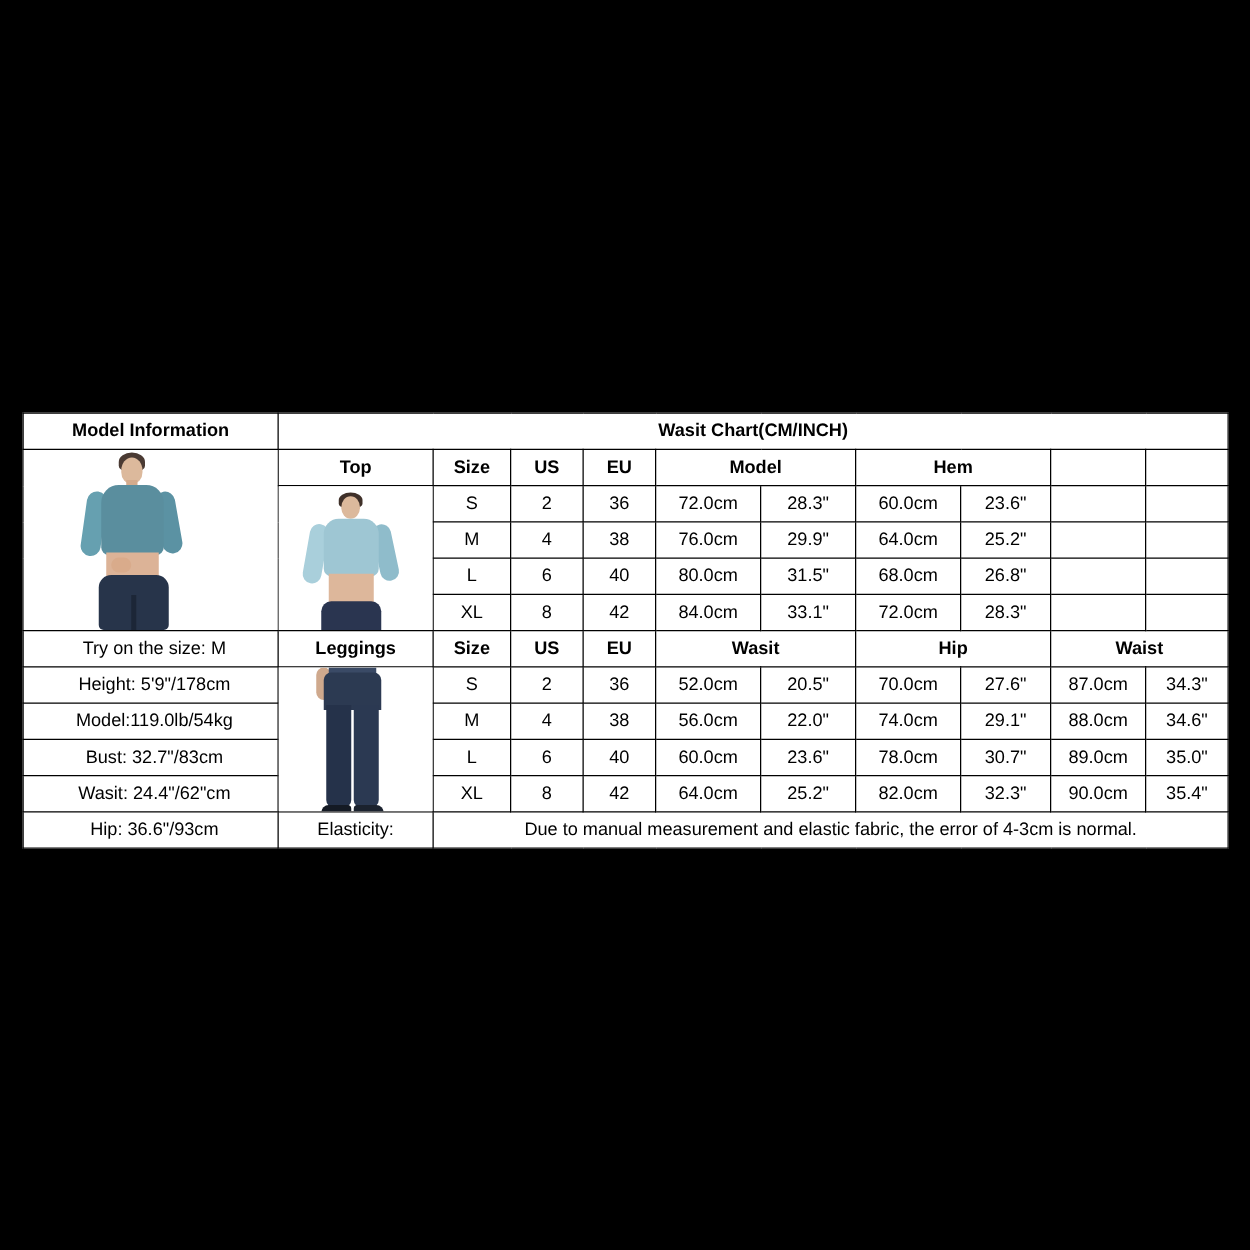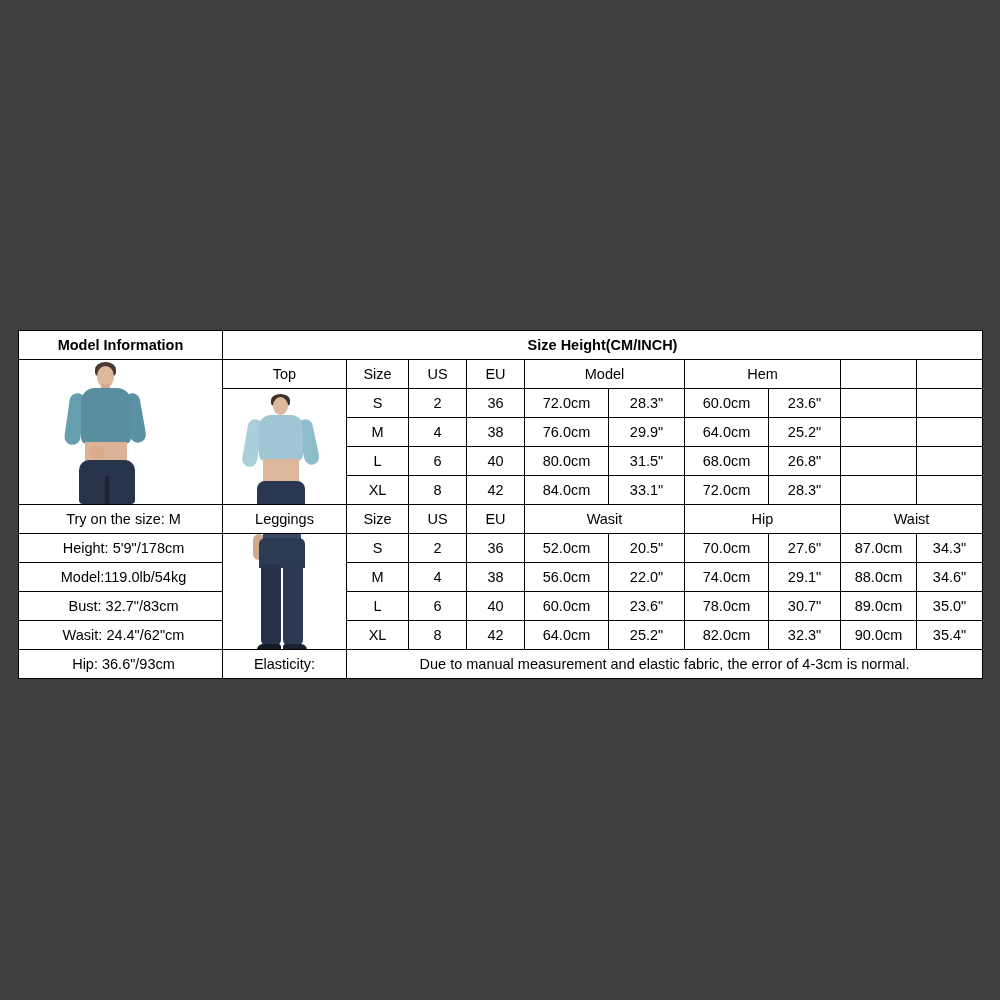--- a/index.html
+++ b/index.html
@@ -7,21 +7,21 @@
     padding: 0;
     width: 1000px;
     height: 1000px;
     background: #ffffff;
     font-family: "Liberation Sans", sans-serif;
   }
   #page {
     position: relative;
     width: 1000px;
     height: 1000px;
-    background: #404040;
+    background: #000000;
     overflow: hidden;
   }
   .chart-wrap {
     position: absolute;
     left: 18px;
     top: 330px;
     width: 964px;
   }
   table.sizechart {
     border-collapse: collapse;
@@ -34,21 +34,21 @@
     padding: 0;
     text-align: center;
     vertical-align: middle;
     font-size: 14.5px;
     color: #000;
     height: 28px;
     line-height: 1.15;
     background: #fff;
   }
   .hdr-bold {
-    font-weight: normal;
+    font-weight: bold;
     font-size: 16px;
   }
   .hdr-big {
     font-weight: bold;
     font-size: 17px;
   }
   .cell-left {
     text-align: right;
     padding-left: 6px !important;
     font-size: 14.5px;
@@ -259,21 +259,21 @@
         <col style="width:76px">
         <col style="width:84px">
         <col style="width:72px">
         <col style="width:76px">
         <col style="width:66px">
       </colgroup>
 
       <tbody>
           <tr>
         <td class="model-head">Model Information</td>
-        <td class="hdr-big" colspan="10">Size Height(CM/INCH)</td>
+        <td class="hdr-big" colspan="10">Wasit Chart(CM/INCH)</td>
       </tr>
 
       <tr>
         <td class="imgcell" rowspan="5">
           <div class="figure">
             <div class="m-hair"></div>
             <div class="m-head"></div>
             <div class="m-neck"></div>
             <div class="m-armL"></div>
             <div class="m-armR"></div>

